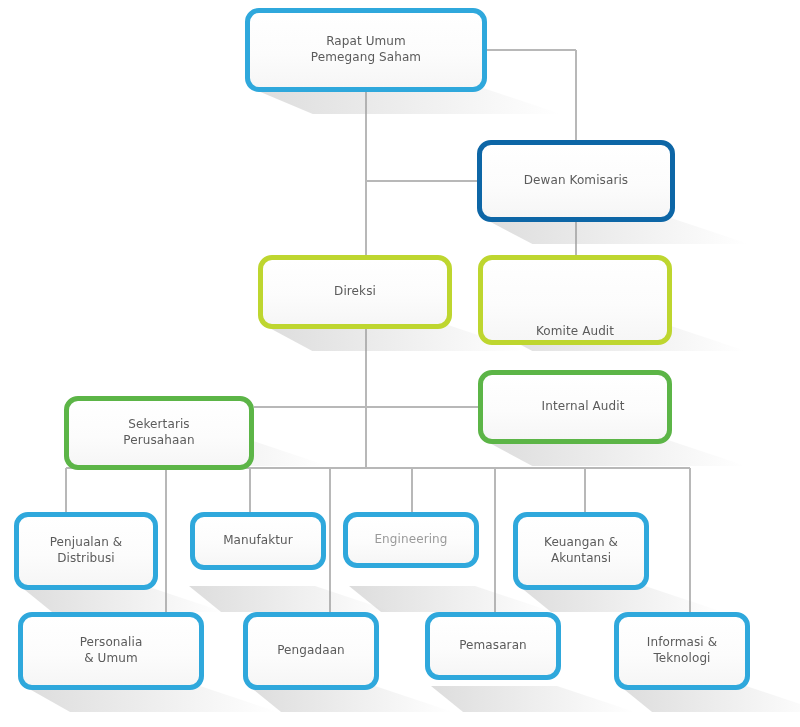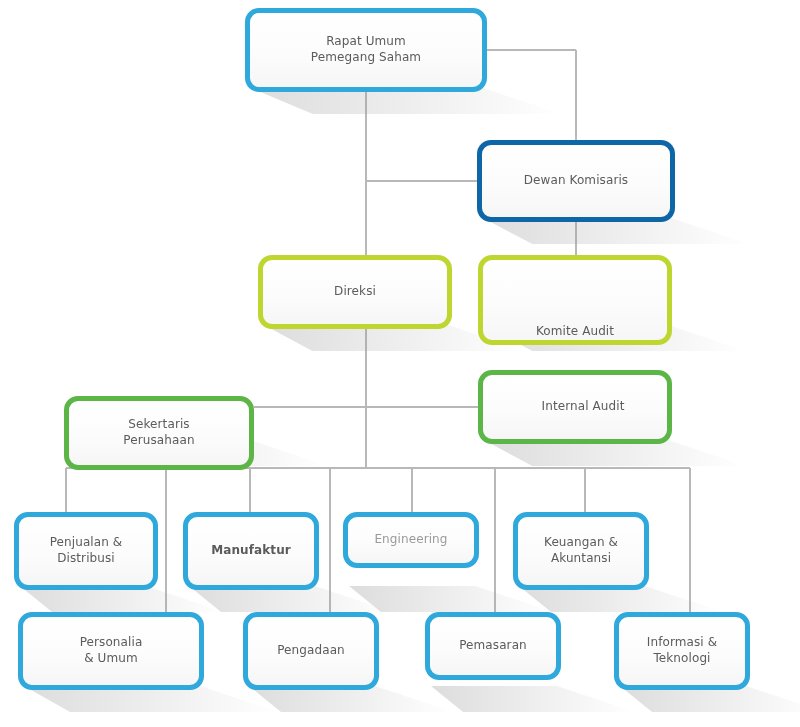--- a/index.html
+++ b/index.html
@@ -139,21 +139,21 @@
         <span class="lbl">Sekertaris
 Perusahaan</span>
       </div>
       <div class="node" style="left: 478px; top: 370px; width: 194px; height: 74px; border-color: rgb(92, 181, 71); padding-left: 16px;">
         <span class="lbl">Internal Audit</span>
       </div>
       <div class="node" style="left: 14px; top: 512px; width: 144px; height: 78px; border-color: rgb(47, 168, 220);">
         <span class="lbl">Penjualan &amp;
 Distribusi</span>
       </div>
-      <div class="node" style="left: 183px; top: 512px; width: 136px; height: 78px; border-color: rgb(47, 168, 220); font-weight: bold;">
+      <div class="node" style="left: 190px; top: 512px; width: 136px; height: 58px; border-color: rgb(47, 168, 220);">
         <span class="lbl">Manufaktur</span>
       </div>
       <div class="node muted" style="left: 343px; top: 512px; width: 136px; height: 56px; border-color: rgb(47, 168, 220);">
         <span class="lbl">Engineering</span>
       </div>
       <div class="node" style="left: 513px; top: 512px; width: 136px; height: 78px; border-color: rgb(47, 168, 220);">
         <span class="lbl">Keuangan &amp;
 Akuntansi</span>
       </div>
       <div class="node" style="left: 18px; top: 612px; width: 186px; height: 78px; border-color: rgb(47, 168, 220);">

